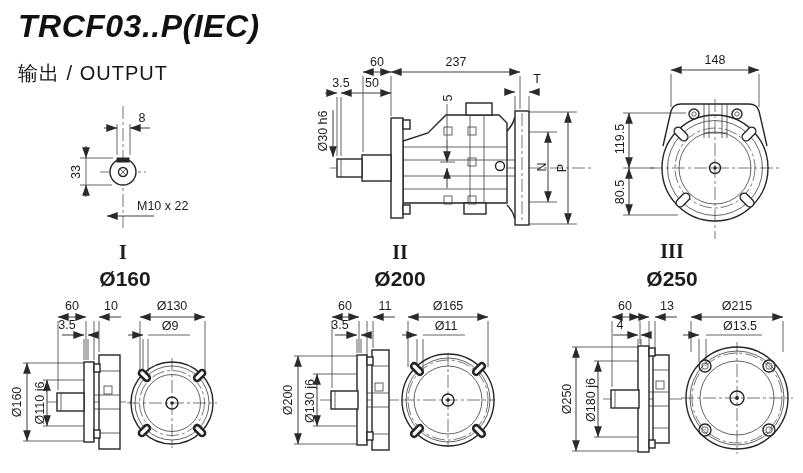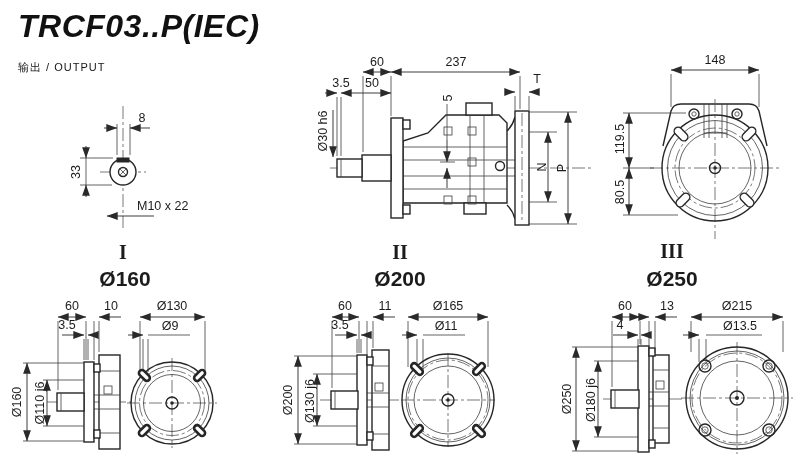--- a/index.html
+++ b/index.html
@@ -1,18 +1,18 @@
 <!DOCTYPE html>
 <html><head>
 <meta charset="utf-8">
 <style>
   html,body{margin:0;padding:0;background:#fff;}
   body{width:803px;height:473px;position:relative;font-family:"Liberation Sans","DejaVu Sans",sans-serif;overflow:hidden;}
   .hdr-title{position:absolute;left:18px;top:8px;font-size:32px;font-weight:800;font-style:italic;color:#111;letter-spacing:.5px;}
-  .hdr-sub{position:absolute;left:18px;top:60px;font-size:11px;color:#161616;letter-spacing:1px;}
+  .hdr-sub{position:absolute;left:18px;top:60px;font-size:20px;color:#161616;letter-spacing:1px;}
   svg{position:absolute;left:0;top:0;}
   .ln{fill:#fff;stroke:#262626;stroke-width:1.4;}
   .lnn{fill:none;stroke:#262626;stroke-width:1.4;}
   .tn{fill:none;stroke:#3c3c3c;stroke-width:.8;}
   .dim{fill:none;stroke:#333;stroke-width:.95;}
   .cl{fill:none;stroke:#555;stroke-width:.8;stroke-dasharray:13 3 3 3;}
   .fw{fill:#fff;stroke:none;}
   .dk{fill:#262626;stroke:none;}
   .thk{fill:#fff;stroke:#262626;stroke-width:2.6;}
   text{fill:#1c1c1c;}

